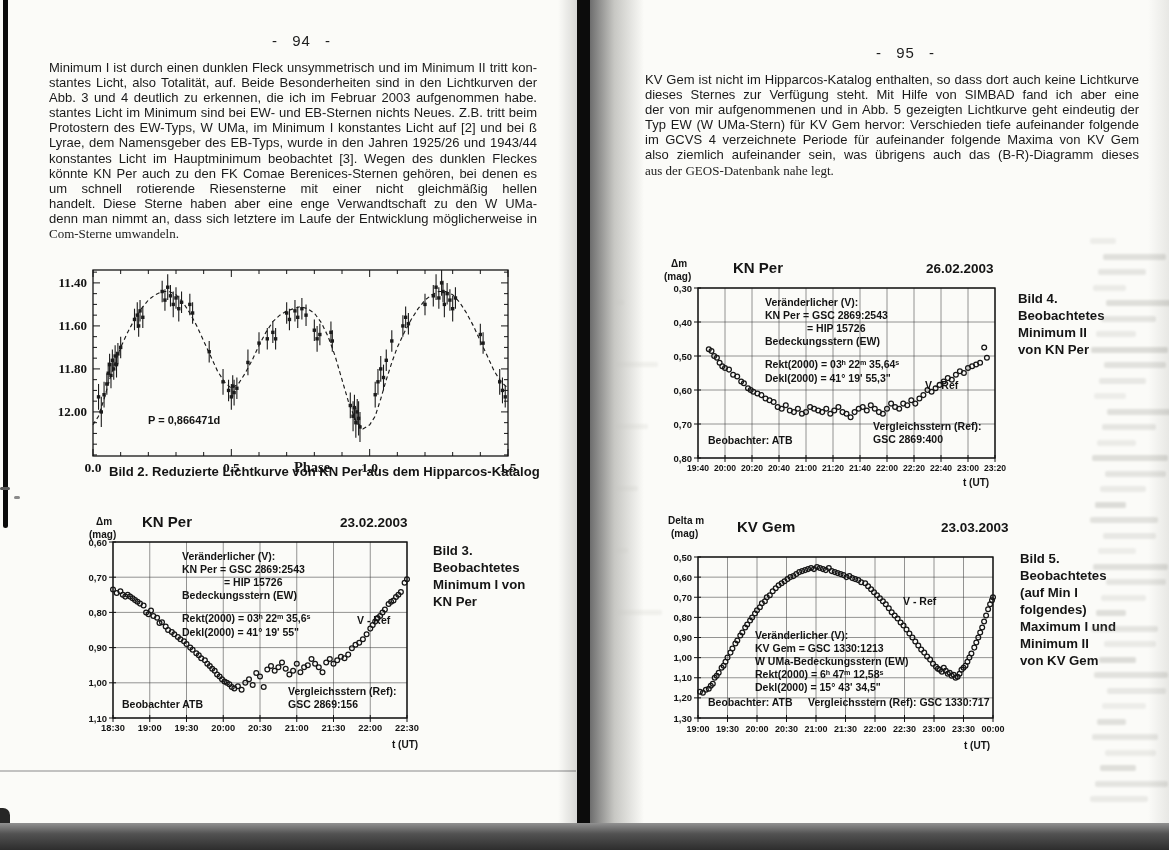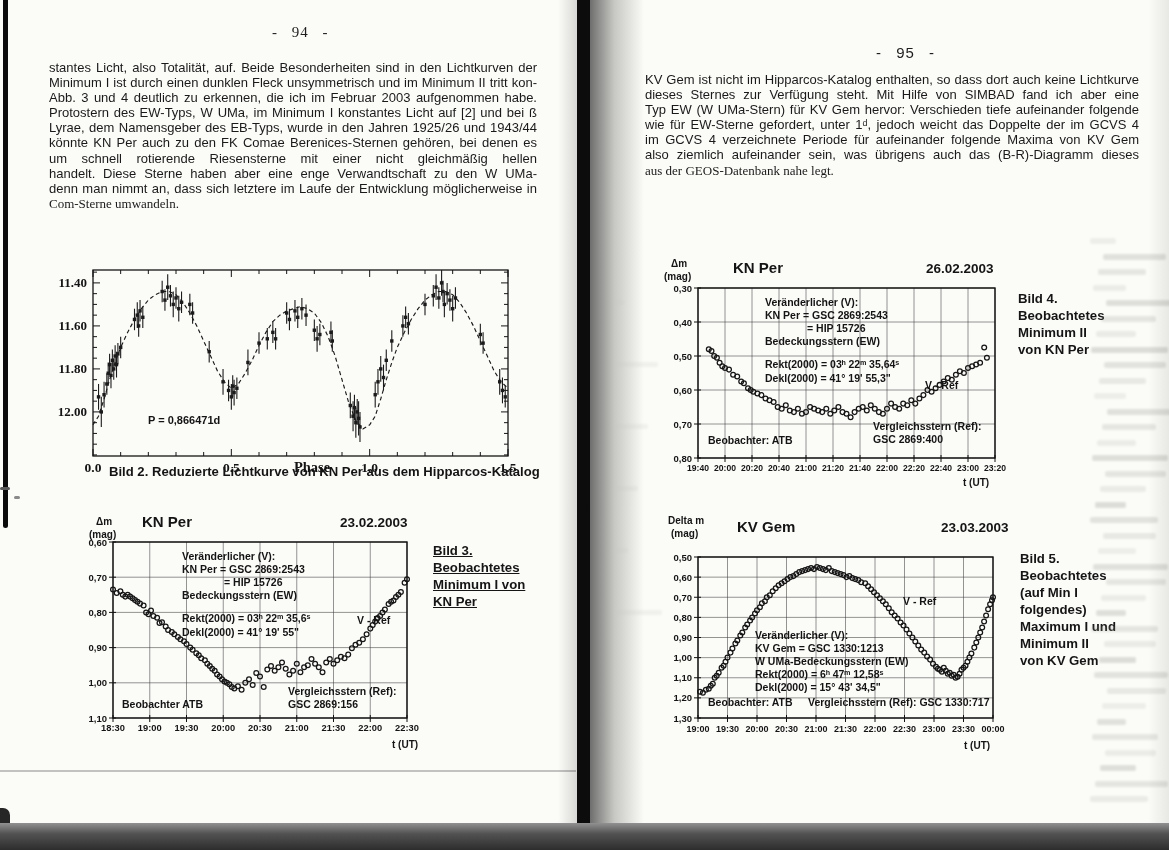--- a/index.html
+++ b/index.html
@@ -29,27 +29,29 @@
             background:linear-gradient(90deg,rgba(0,0,0,0) 0%,rgba(60,60,55,0.10) 100%);}
   .ghost{position:absolute;left:0;top:0;width:1169px;height:850px;pointer-events:none;}
   .ghostbar{position:absolute;background:#8d8d85;filter:blur(0.8px);border-radius:2px;}
 </style>
 </head>
 <body>
 
 <div class="scan">
 
   <div>
-    <div class="pagenum" style="left:272px;top:24px;font-family:Liberation Serif, serif;">- 94 -</div>
+    <div class="pagenum" style="left:272px;top:32px;">- 94 -</div>
     <div class="bodytext" style="left:49px;top:60px;width:488px;">
+        <div class="tline">Minimum I ist durch einen dunklen Fleck unsymmetrisch und im Minimum II tritt kon-</div>
         <div class="tline">stantes Licht, also Totalität, auf. Beide Besonderheiten sind in den Lichtkurven der</div>
-        <div class="tline">Minimum I ist durch einen dunklen Fleck unsymmetrisch und im Minimum II tritt kon-</div>
         <div class="tline">Abb. 3 und 4 deutlich zu erkennen, die ich im Februar 2003 aufgenommen habe. Kon-</div>
+        <div class="tline">stantes Licht im Minimum sind bei EW- und EB-Sternen nichts Neues. Z.B. tritt beim</div>
         <div class="tline">Protostern des EW-Typs, W UMa, im Minimum I konstantes Licht auf [2] und bei ß</div>
         <div class="tline">Lyrae, dem Namensgeber des EB-Typs, wurde in den Jahren 1925/26 und 1943/44</div>
+        <div class="tline">konstantes Licht im Hauptminimum beobachtet [3]. Wegen des dunklen Fleckes</div>
         <div class="tline">könnte KN Per auch zu den FK Comae Berenices-Sternen gehören, bei denen es sich</div>
         <div class="tline">um schnell rotierende Riesensterne mit einer nicht gleichmäßig hellen Sternoberfläche</div>
         <div class="tline">handelt. Diese Sterne haben aber eine enge Verwandtschaft zu den W UMa-Sternen,</div>
         <div class="tline">denn man nimmt an, dass sich letztere im Laufe der Entwicklung möglicherweise in FK</div>
         <div class="tline last">Com-Sterne umwandeln.</div>
       </div>
 
     <svg class="chart" id="chart-b2" style="left:40px;top:252px;" viewBox="0 0 480 228" width="480" height="228">
         <rect x="53" y="18" width="415" height="186" fill="none" stroke="#151515" stroke-width="1.3"></rect>
         <line x1="53" y1="20.150289017340995" x2="57" y2="20.150289017340995" stroke="#151515" stroke-width="1"></line>
@@ -452,35 +454,35 @@
         <circle cx="312.9" cy="106.6" r="2.4" fill="none" stroke="#161616" stroke-width="1.25"></circle>
         <circle cx="316.6" cy="101.0" r="2.4" fill="none" stroke="#161616" stroke-width="1.25"></circle>
         <circle cx="319.1" cy="98.8" r="2.4" fill="none" stroke="#161616" stroke-width="1.25"></circle>
         <circle cx="321.5" cy="97.4" r="2.4" fill="none" stroke="#161616" stroke-width="1.25"></circle>
         <circle cx="324.0" cy="93.9" r="2.4" fill="none" stroke="#161616" stroke-width="1.25"></circle>
         <circle cx="326.4" cy="91.8" r="2.4" fill="none" stroke="#161616" stroke-width="1.25"></circle>
         <circle cx="328.9" cy="89.0" r="2.4" fill="none" stroke="#161616" stroke-width="1.25"></circle>
         <circle cx="332.6" cy="79.8" r="2.4" fill="none" stroke="#161616" stroke-width="1.25"></circle>
         <circle cx="335.0" cy="76.3" r="2.4" fill="none" stroke="#161616" stroke-width="1.25"></circle>
       </svg>
-    <div class="sidecap" style="left:433px;top:542px;width:132px;text-decoration:underline;">
+    <div class="sidecap" style="left:433px;top:542px;width:132px;">
         <div class="tline">Bild 3.</div>
         <div class="tline">Beobachtetes</div>
         <div class="tline">Minimum I von</div>
         <div class="tline last">KN Per</div>
       </div>
   </div>
 
   <div>
     <div class="pagenum" style="left:852px;top:44px;margin-left:24px;">- 95 -</div>
     <div class="bodytext" style="left:645px;top:72px;width:494px;">
         <div class="tline">KV Gem ist nicht im Hipparcos-Katalog enthalten, so dass dort auch keine Lichtkurve</div>
         <div class="tline">dieses Sternes zur Verfügung steht. Mit Hilfe von SIMBAD fand ich aber eine Literatur-</div>
+        <div class="tline">der von mir aufgenommenen und in Abb. 5 gezeigten Lichtkurve geht eindeutig der</div>
         <div class="tline">Typ EW (W UMa-Stern) für KV Gem hervor: Verschieden tiefe aufeinander folgende</div>
-        <div class="tline">wie für EW-Sterne gefordert, unter 1ᵈ, jedoch weicht das Doppelte der im GCVS 4</div>
         <div class="tline">im GCVS 4 verzeichnete Periode für aufeinander folgende Maxima von KV Gem muss</div>
         <div class="tline">also ziemlich aufeinander sein, was übrigens auch das (B-R)-Diagramm dieses Sterns</div>
         <div class="tline last">aus der GEOS-Datenbank nahe legt.</div>
       </div>
 
     <svg class="chart" id="chart-b4" style="left:660px;top:255px;" viewBox="0 0 425 235" width="425" height="235">
         <line x1="38" y1="33" x2="38" y2="203" stroke="#3d3d3d" stroke-width="0.55"></line>
         <line x1="38" y1="200" x2="38" y2="207" stroke="#111" stroke-width="1"></line>
         <text x="38" y="216" font-size="8.6" font-weight="700" text-anchor="middle" fill="#141414" font-family="&quot;Liberation Sans&quot;,sans-serif">19:40</text>
         <line x1="65" y1="33" x2="65" y2="203" stroke="#3d3d3d" stroke-width="0.55"></line>

